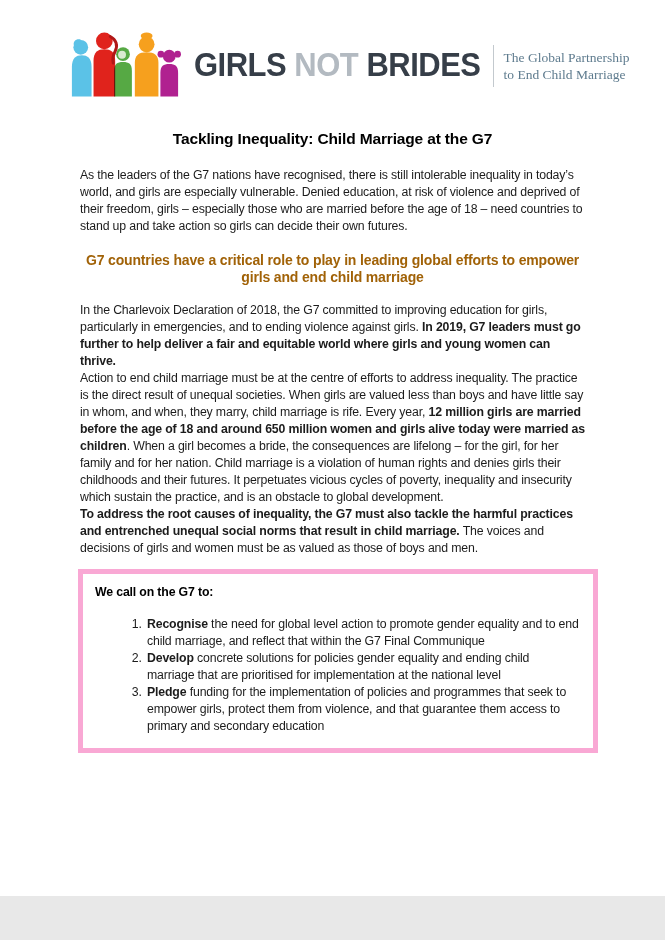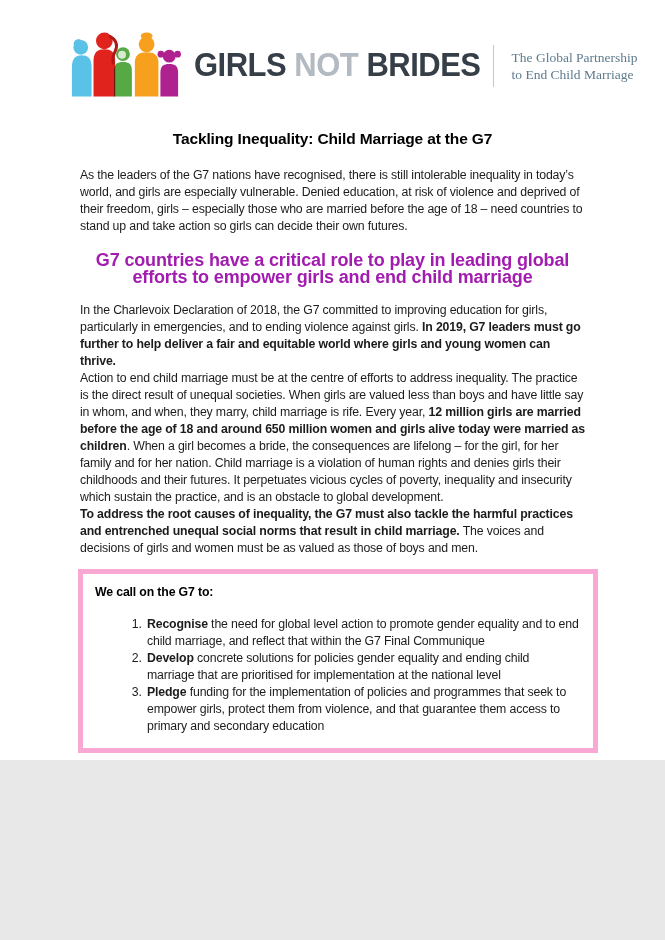--- a/index.html
+++ b/index.html
@@ -1,19 +1,19 @@
 <!DOCTYPE html>
 <html><head>
 <meta charset="utf-8">
 <style>
   * { margin:0; padding:0; box-sizing:border-box; }
   html,body { background:#e8e8e8; }
   .page {
     position:relative;
-    width:665px; height:760px;
+    width:665px; height:896px;
     background:#ffffff;
     font-family:"Liberation Sans", sans-serif;
     color:#1c1c1c;
     overflow:hidden;
     margin:0 auto;
   }
   
   .logo-row {
     position:absolute; top:30px; left:66px;
     display:flex; align-items:center;
@@ -35,34 +35,33 @@
     width:1px; height:42px;
     background:#c3c9ce;
     margin:0 10px 0 12px;
     flex:0 0 auto;
   }
   .tagline {
     font-family:"Liberation Serif", serif;
     font-size:13.5px;
     line-height:17px;
     color:#5e7b8e;
-    margin-left:8px;
   }
   
   .content {
     position:absolute; top:117px; left:80px; width:505px;
     font-size:12.3px; line-height:17px; letter-spacing:-0.15px;margin-top:12px;
   }
   .doc-title {
     font-size:15.5px; line-height:20px; font-weight:bold; color:#000;
     text-align:center;
     margin:0 0 18px 0;
   }
   .subhead {
-    font-size:18px; line-height:17px; font-weight:bold; color:#a21caf;
+    font-size:14px; line-height:17px; font-weight:bold; color:#a16207;
     text-align:center;
     margin:17px 0 16px 0;
   }
   p.body-par { margin:0; }
   .m-p1 { margin-bottom:17px; }
   .m-p3 { margin-top:16px; margin-bottom:33px; }
   .m-p5 { margin-top:8px; }
   .b { font-weight:bold; }
   
   .callout {

